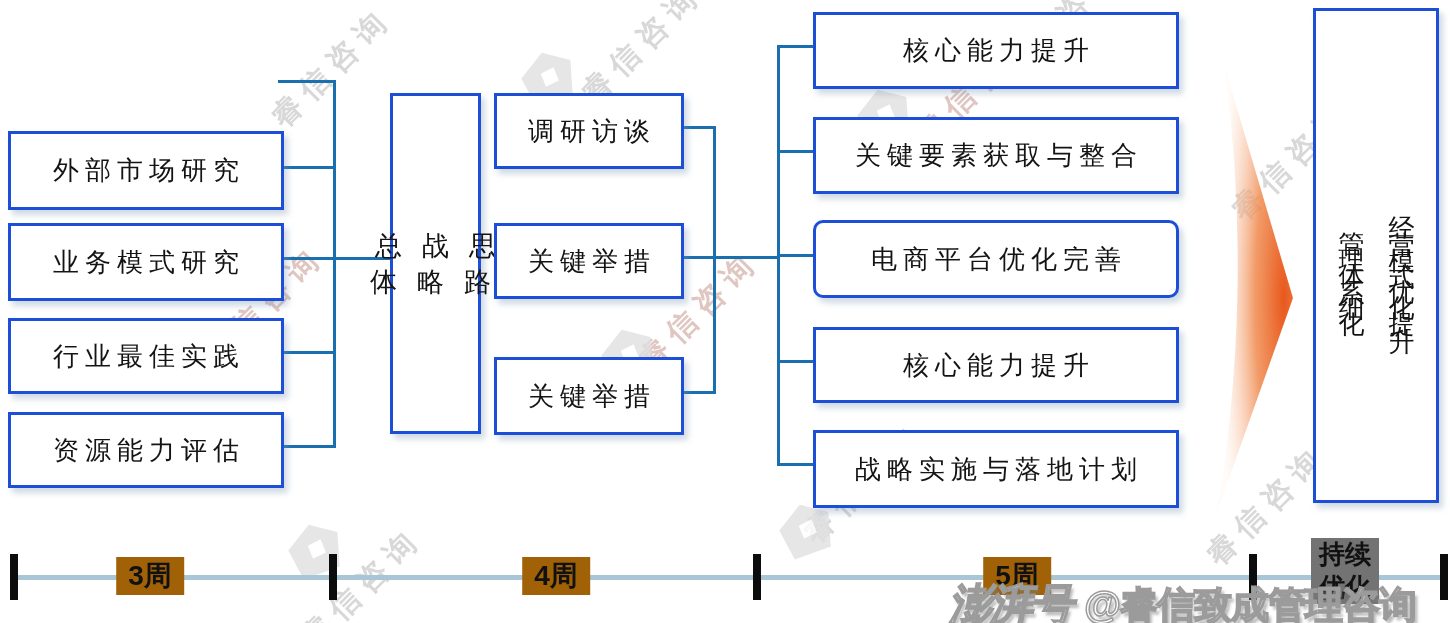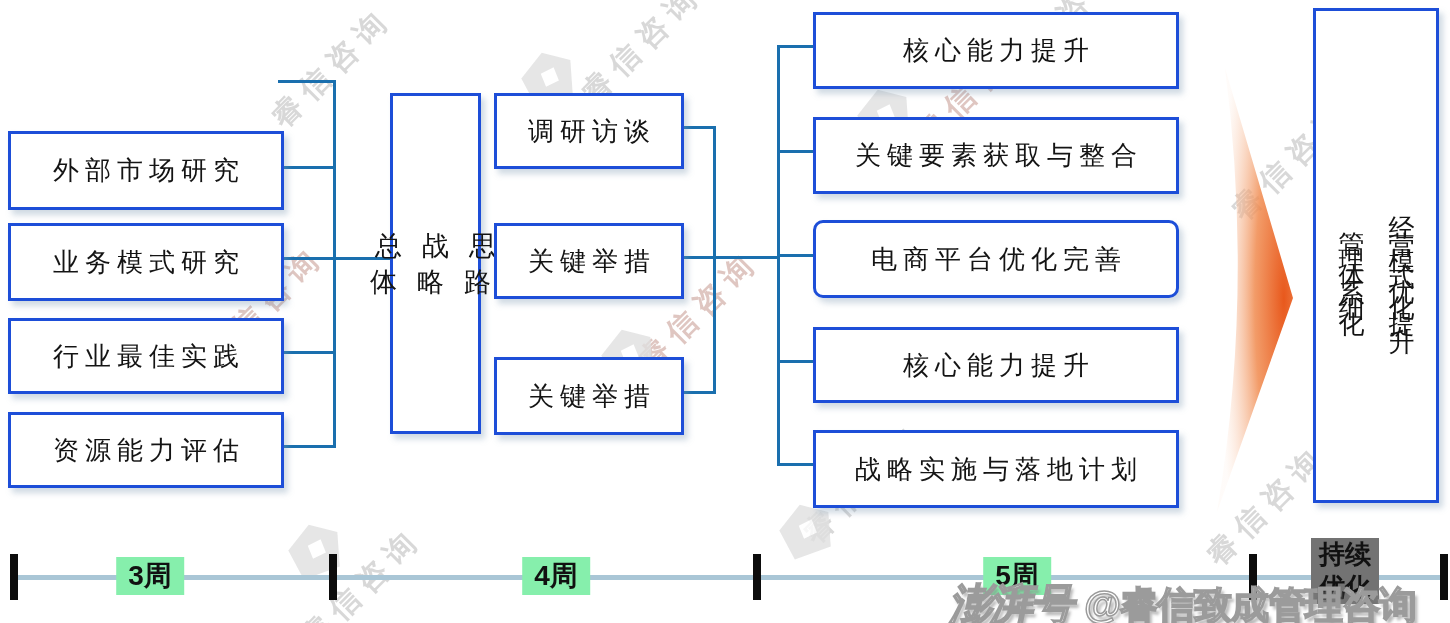--- a/index.html
+++ b/index.html
@@ -29,21 +29,21 @@
   .vcol{display:block;letter-spacing:16px;line-height:50px;}
   
   .ln{position:absolute;background:#1a6fae;z-index:2;}
   
   .arrow{position:absolute;left:1180px;top:50px;z-index:1;}
   
   .tl-line{position:absolute;left:13px;top:575px;width:1434px;height:5px;background:#a9c6d6;z-index:2;}
   .tick{position:absolute;top:554px;width:8px;height:46px;background:#0c0c0c;z-index:3;}
   .tl-label{
     position:absolute;top:557px;transform:translateX(-50%);z-index:4;
-    background:#86efac;padding:0 12px;
+    background:#a16207;padding:0 12px;
     font-family:"Liberation Sans",sans-serif;font-weight:bold;font-size:28px;color:#111;
   }
   .tl-label.twoline{top:538px;line-height:33px;text-align:center;font-size:26px;background:transparent;}
   .tl-label.twoline span{display:block;background:#737373;padding:0 8px;}
   
   .footer-wm{position:absolute;z-index:6;font-family:"Liberation Sans",sans-serif;font-weight:bold;
     color:rgba(255,255,255,0.9);-webkit-text-stroke:1.5px #9b9b9b;
     text-shadow:3px 4px 3px rgba(125,125,125,0.55);white-space:nowrap;}
   .footer-platform{left:952px;top:576px;font-size:43px;transform:skewX(-12deg);letter-spacing:-2px;}
   .footer-account{left:1084px;top:580px;font-size:38px;letter-spacing:-1px;}

